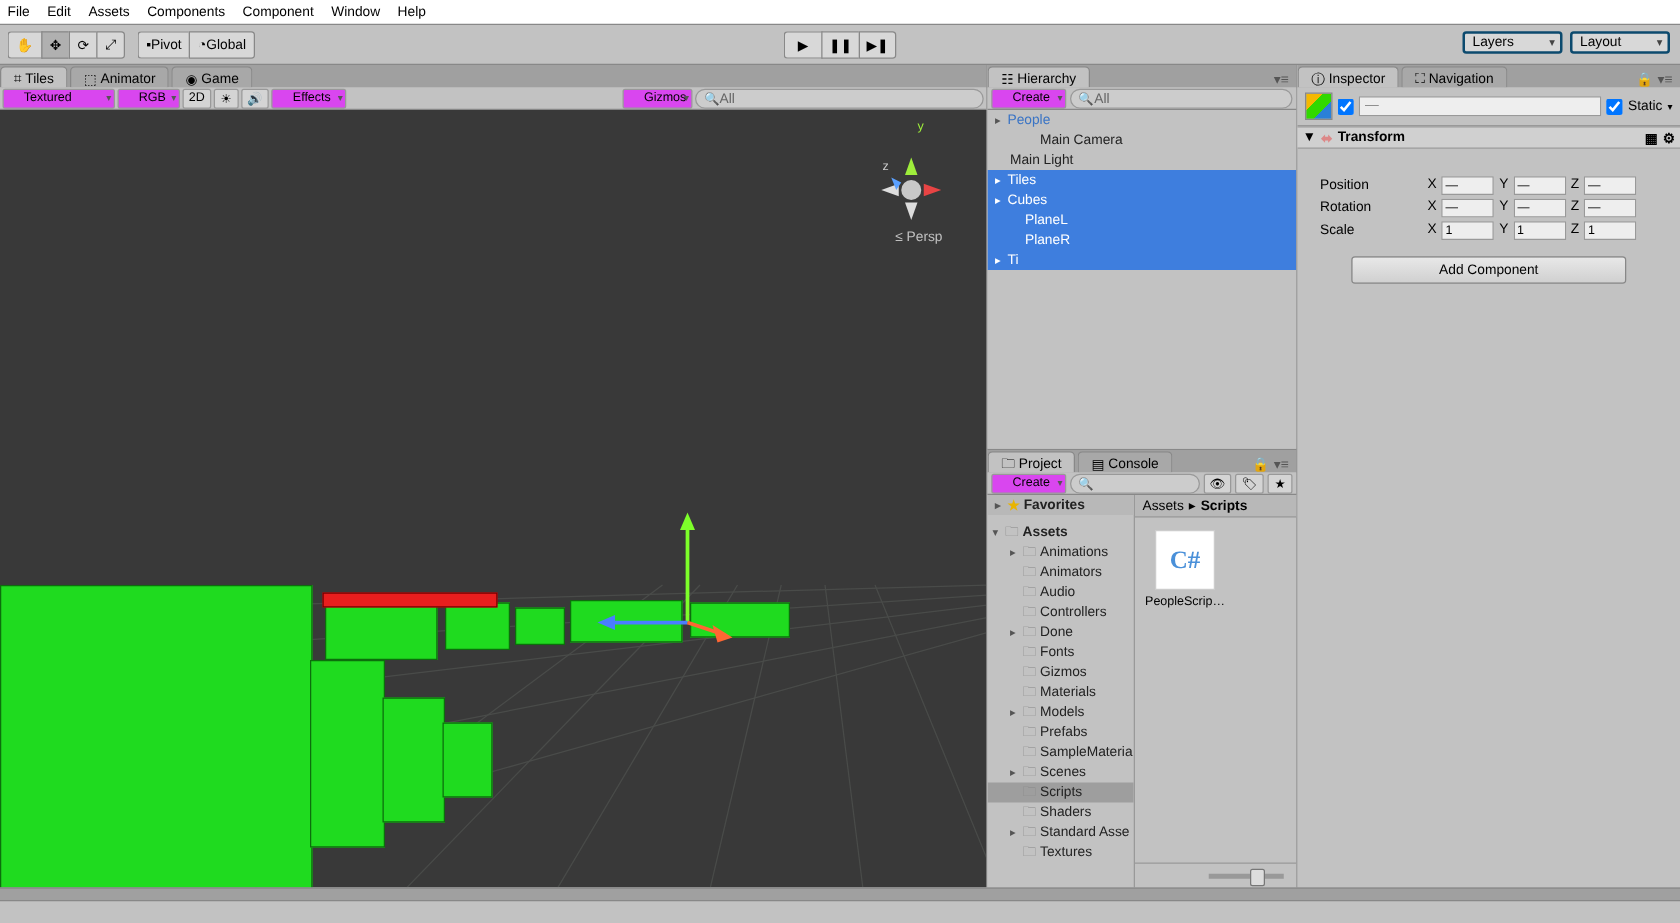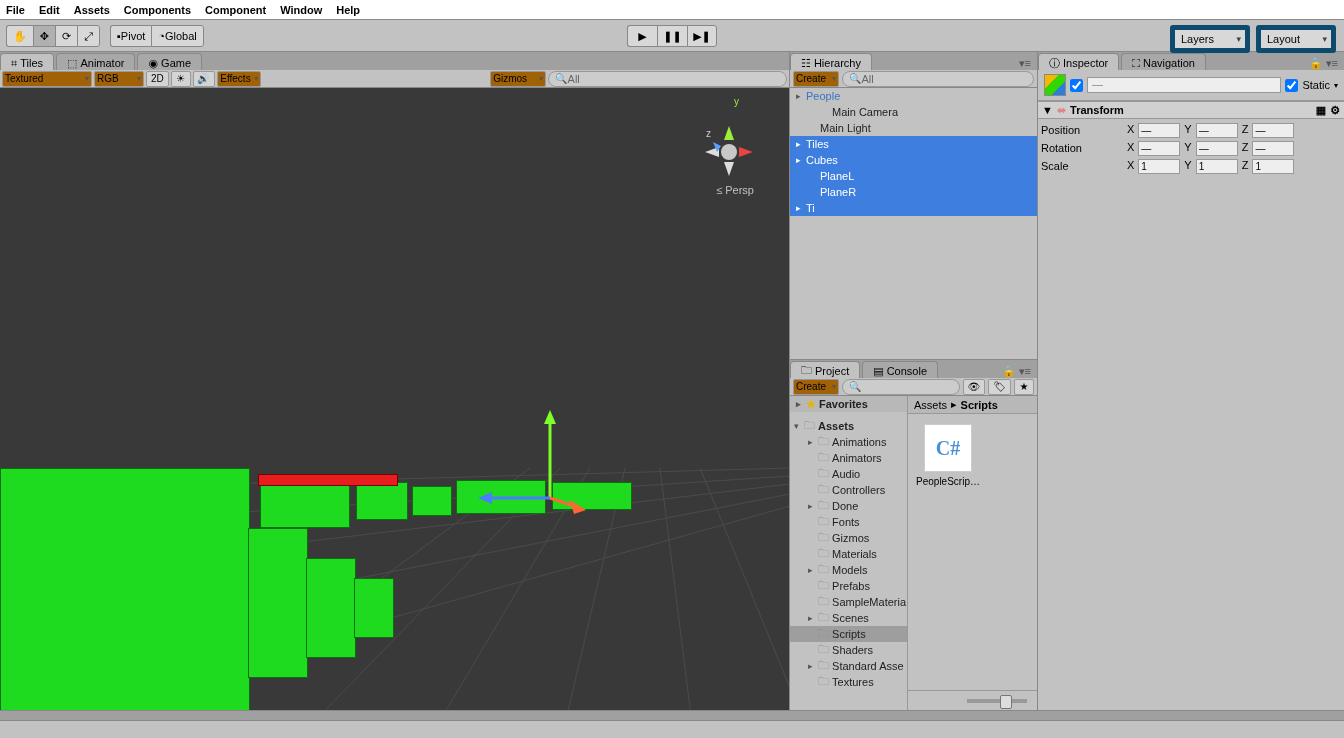--- a/index.html
+++ b/index.html
@@ -1,37 +1,37 @@
 <!DOCTYPE html>
 <html><head>
 <meta charset="utf-8">
 <style>
 * { margin:0; padding:0; box-sizing:border-box; font-family:Arial,Helvetica,sans-serif; font-size:11px; user-select:none; }
 body { width:1344px; height:738px; background:#c2c2c2; overflow:hidden; position:relative; }
 .menubar { height:20px; background:#fff; display:flex; align-items:center; padding:0 6px; gap:14px; border-bottom:1px solid #888; }
-.menubar span { color:#000; cursor:default;font-weight:bold; }
+.menubar span { color:#000; cursor:default; }
 .toolbar { height:32px; background:#c2c2c2; border-bottom:1px solid #888; position:relative; }
 .tool-btn { display:inline-flex; align-items:center; justify-content:center; height:22px; border:1px solid #888; background:#d8d8d8; border-radius:3px; padding:0 6px; font-size:11px; }
 .tool-btn.active { background:#b0b0b0; }
 .tool-group { display:inline-flex; }
 .tool-group .tool-btn { border-radius:0; border-right:none; }
 .tool-group .tool-btn:first-child { border-top-left-radius:3px; border-bottom-left-radius:3px; }
 .tool-group .tool-btn:last-child { border-top-right-radius:3px; border-bottom-right-radius:3px; border-right:1px solid #888; }
 .toolbar-left { position:absolute; left:6px; top:5px; display:flex; gap:10px; align-items:center; }
 .toolbar-center { position:absolute; left:50%; top:5px; transform:translateX(-50%); }
 .toolbar-right { position:absolute; right:8px; top:5px; display:flex; gap:6px; }
-.dropdown { height:28px; border:5px solid #0c4a6e; background:#d8d8d8; border-radius:3px; padding:0 14px 0 6px; font-size:11px; display:inline-flex; align-items:center; position:relative; min-width:80px; }
+.dropdown { height:18px; border:2px solid #0c4a6e; background:#d8d8d8; border-radius:3px; padding:0 14px 0 6px; font-size:11px; display:inline-flex; align-items:center; position:relative; min-width:80px; }
 .dropdown:after { content:"▾"; position:absolute; right:4px; font-size:9px; color:#444; }
 .main { display:flex; height:calc(100% - 52px - 28px); }
 .scene-panel { flex:0 0 790px; display:flex; flex-direction:column; border-right:1px solid #888; }
 .tab-row { height:18px; background:#a0a0a0; display:flex; align-items:flex-end; }
 .tab { height:17px; padding:2px 10px 0 10px; background:#c2c2c2; border:1px solid #888; border-bottom:none; border-top-left-radius:4px; border-top-right-radius:4px; margin-right:2px; display:flex; align-items:center; gap:3px; font-size:11px; }
 .tab.inactive { background:#a8a8a8; }
 .scene-toolbar { height:18px; background:#c2c2c2; border-bottom:1px solid #888; display:flex; align-items:center; padding:0 2px; gap:2px; }
-.mini-drop { height:16px; border:1px solid #999; background:#a16207; border-radius:2px; padding:0 12px 0 2px; font-size:10px; display:inline-flex; align-items:center; position:relative; }
+.mini-drop { height:16px; border:1px solid #999; background:#d946ef; border-radius:2px; padding:0 12px 0 16px; font-size:10px; display:inline-flex; align-items:center; position:relative; }
 .mini-drop:after { content:"▾"; position:absolute; right:2px; font-size:8px; color:#555; }
 .mini-btn { height:16px; min-width:20px; border:1px solid #999; background:#d4d4d4; border-radius:2px; font-size:10px; display:inline-flex; align-items:center; justify-content:center; padding:0 4px; }
 .search { flex:1; height:16px; border:1px solid #999; border-radius:8px; background:#ccc; padding:0 6px; font-size:10px; display:flex; align-items:center; color:#666; }
 .viewport { flex:1; background:#393939; position:relative; overflow:hidden; }
 .right-col { flex:0 0 248px; display:flex; flex-direction:column; border-right:1px solid #888; }
 .hierarchy { flex:0 0 308px; display:flex; flex-direction:column; border-bottom:1px solid #888; }
 .hdr-row { height:18px; background:#a0a0a0; display:flex; align-items:flex-end; }
 .panel-toolbar { height:18px; background:#c2c2c2; border-bottom:1px solid #888; display:flex; align-items:center; padding:0 3px; gap:3px; }
 .tree { flex:1; background:#c2c2c2; overflow:auto; }
 .tree-item { height:16px; display:flex; align-items:center; padding-left:6px; font-size:11px; color:#222; }
@@ -52,21 +52,21 @@
 .slider-track { width:60px; height:4px; background:#999; position:relative; }
 .slider-track:before { content:""; position:absolute; right:15px; top:-4px; width:10px; height:12px; background:#ddd; border:1px solid #777; border-radius:2px; }
 
 .inspector { flex:0 0 306px; display:flex; flex-direction:column; background:#c2c2c2; }
 .insp-head { padding:4px 6px; background:#c2c2c2; display:flex; align-items:center; gap:4px; border-bottom:1px solid #999; }
 .cube-icon { width:22px; height:22px; background:linear-gradient(135deg,#f5b800 0%,#f5b800 33%,#31d800 33%,#31d800 66%,#2a80d8 66%,#2a80d8 100%); border:1px solid #888; }
 .insp-name { flex:1; height:16px; border:1px solid #999; background:#eee; padding:0 4px; font-size:11px; }
 .insp-name.dash:before { content:"—"; color:#888; }
 .tag-row { padding:2px 6px; display:flex; align-items:center; gap:4px; border-bottom:1px solid #999; }
 .comp-hdr { height:18px; background:#d0d0d0; border-top:1px solid #999; border-bottom:1px solid #999; display:flex; align-items:center; padding:0 4px; gap:4px; font-weight:bold; }
-.comp-body { padding:2px 3px; }
+.comp-body { padding:2px 18px;margin-top:18px; }
 .prop-row { display:flex; align-items:center; height:18px; gap:4px; }
 .prop-row label { width:80px; font-size:11px; }
 .xyz { display:flex; gap:2px; flex:1; }
 .xyz span { font-size:11px; padding:0 2px; }
 .xyz input { width:42px; height:15px; border:1px solid #999; background:#eee; font-size:10px; padding:0 2px; }
 .note { padding:6px 8px; font-size:10px; color:#333; background:#c8c8c8; margin:6px; border:1px solid #aaa; }
 .add-comp { display:block; margin:10px auto; width:220px; height:22px; border:1px solid #888; background:linear-gradient(#e8e8e8,#d0d0d0); border-radius:3px; font-size:11px; }
 
 .bottombar { position:absolute; left:0; right:0; bottom:0; height:18px; background:#c2c2c2; border-top:1px solid #888; }
 .statusbar { position:absolute; left:0; right:0; bottom:18px; height:10px; background:#a0a0a0; border-top:1px solid #888; }
@@ -130,21 +130,21 @@
           <span>◉</span>
           <span>Game</span>
         </div>
     </div>
     <div class="scene-toolbar">
       <div class="mini-drop" style="width:90px">Textured</div>
       <div class="mini-drop" style="width:50px">RGB</div>
       <div class="mini-btn">2D</div>
       <div class="mini-btn">☀</div>
       <div class="mini-btn">🔊</div>
-      <div class="mini-drop" style="width:44px">Effects</div>
+      <div class="mini-drop" style="width:60px">Effects</div>
       <div style="flex:1"></div>
       <div class="mini-drop" style="width:56px">Gizmos</div>
       <div class="search">🔍<span>All</span></div>
     </div>
     <div class="viewport">
 
       <svg width="100%" height="100%" style="position:absolute;left:0;top:0">
         <g stroke="#5a5e5a" stroke-width="1" opacity="0.5">
           <line x1="0" y1="402" x2="790" y2="380"></line>
           <line x1="0" y1="440" x2="790" y2="388"></line>
@@ -207,21 +207,21 @@
         <div style="flex:1"></div>
           <span style="padding:0 6px;color:#555">▾≡</span>
       </div>
       <div class="panel-toolbar">
         <div class="mini-drop">Create</div>
         <div class="search">🔍<span>All</span></div>
       </div>
       <div class="tree" id="htree">
           <div class="tree-item blue" style="padding-left: 6px;"><span class="arrow">▸</span>People</div>
           <div class="tree-item" style="padding-left: 20px; margin-left: 12px;"><span class="arrow"></span>Main Camera</div>
-          <div class="tree-item" style="padding-left: 20px;"><span class="arrow"></span>Main Light</div>
+          <div class="tree-item" style="padding-left: 8px;"><span class="arrow"></span>Main Light</div>
           <div class="tree-item sel" style="padding-left: 6px;"><span class="arrow">▸</span>Tiles</div>
           <div class="tree-item sel" style="padding-left: 6px;"><span class="arrow">▸</span>Cubes</div>
           <div class="tree-item sel" style="padding-left: 20px;"><span class="arrow"></span>PlaneL</div>
           <div class="tree-item sel" style="padding-left: 20px;"><span class="arrow"></span>PlaneR</div>
           <div class="tree-item sel" style="padding-left: 6px;"><span class="arrow">▸</span>Ti</div>
         </div>
     </div>
 
     <div class="project">
       <div class="hdr-row">
@@ -342,17 +342,18 @@
           <div class="xyz">
             <span>X</span>
             <input value="1" style="">
             <span>Y</span>
             <input value="1" style="">
             <span>Z</span>
             <input value="1" style="">
           </div>
         </div>
       </div>
+    <button class="add-comp">Add Component</button>
   </div>
 </div>
 
 <div class="statusbar"></div>
 <div class="bottombar"></div>
 
 </body></html>

